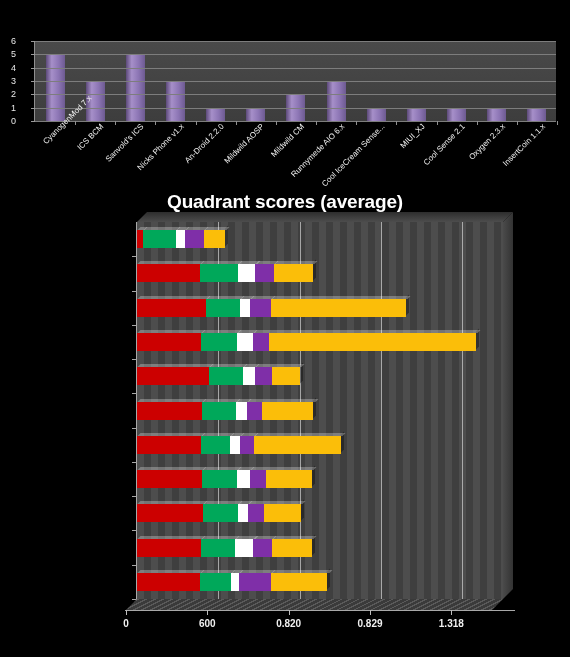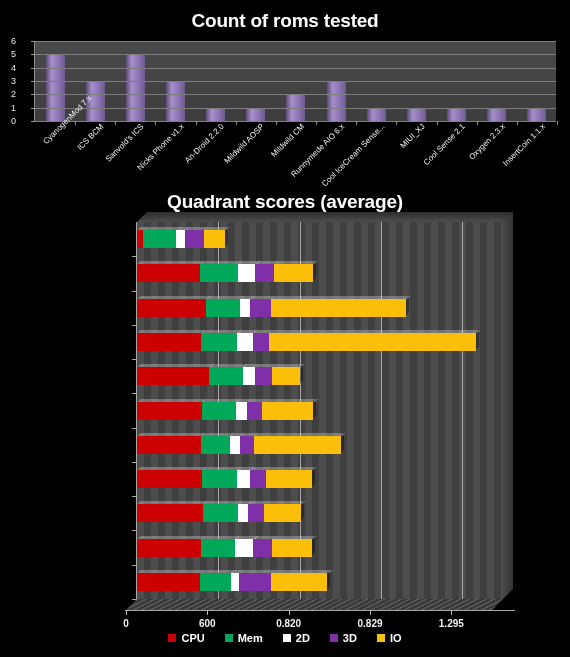--- a/index.html
+++ b/index.html
@@ -103,21 +103,20 @@
   .legend-item { display: flex; align-items: center; gap: 5px; }
   .legend-swatch { width: 8px; height: 8px; display: inline-block; }
   .legend-label { color: #fff; font-size: 11px; font-weight: bold; }
 </style>
 </head>
 <body>
 
 <div id="root">
 
   <div class="top-chart">
-    <div class="top-title">Count of roms tested</div>
     <div class="top-plot" id="top-plot">
       <div class="top-bars" id="top-bars">
           <div class="top-barwrap" style="left: 0px; width: 40.1538px;">
             <div class="top-bar" title="CyanogenMod 7.x: 5" style="height: 66.6667px;"></div>
           </div>
           <div class="top-barwrap" style="left: 40.1538px; width: 40.1538px;">
             <div class="top-bar" title="ICS BCM: 3" style="height: 40px;"></div>
           </div>
           <div class="top-barwrap" style="left: 80.3077px; width: 40.1538px;">
             <div class="top-bar" title="Sanvold's ICS: 5" style="height: 66.6667px;"></div>
@@ -309,39 +308,17 @@
     <div id="bot-xaxis">
         <div class="bot-xtickmark" style="left: 126px;"></div>
         <div class="bot-xtick-label" style="left: 126px;">0</div>
         <div class="bot-xtickmark" style="left: 207.333px;"></div>
         <div class="bot-xtick-label" style="left: 207.333px;">600</div>
         <div class="bot-xtickmark" style="left: 288.667px;"></div>
         <div class="bot-xtick-label" style="left: 288.667px;">0.820</div>
         <div class="bot-xtickmark" style="left: 370px;"></div>
         <div class="bot-xtick-label" style="left: 370px;">0.829</div>
         <div class="bot-xtickmark" style="left: 451.333px;"></div>
-        <div class="bot-xtick-label" style="left: 451.333px;">1.295</div>
-      </div>
-    <div class="legend" id="bot-legend">
-        <div class="legend-item">
-          <span class="legend-swatch" style="background: rgb(204, 0, 0);"></span>
-          <span class="legend-label">CPU</span>
-        </div>
-        <div class="legend-item">
-          <span class="legend-swatch" style="background: rgb(0, 168, 90);"></span>
-          <span class="legend-label">Mem</span>
-        </div>
-        <div class="legend-item">
-          <span class="legend-swatch" style="background: rgb(255, 255, 255);"></span>
-          <span class="legend-label">2D</span>
-        </div>
-        <div class="legend-item">
-          <span class="legend-swatch" style="background: rgb(127, 47, 168);"></span>
-          <span class="legend-label">3D</span>
-        </div>
-        <div class="legend-item">
-          <span class="legend-swatch" style="background: rgb(251, 190, 9);"></span>
-          <span class="legend-label">IO</span>
-        </div>
+        <div class="bot-xtick-label" style="left: 451.333px;">1.318</div>
       </div>
   </div>
 
 </div>
 
 </body></html>

